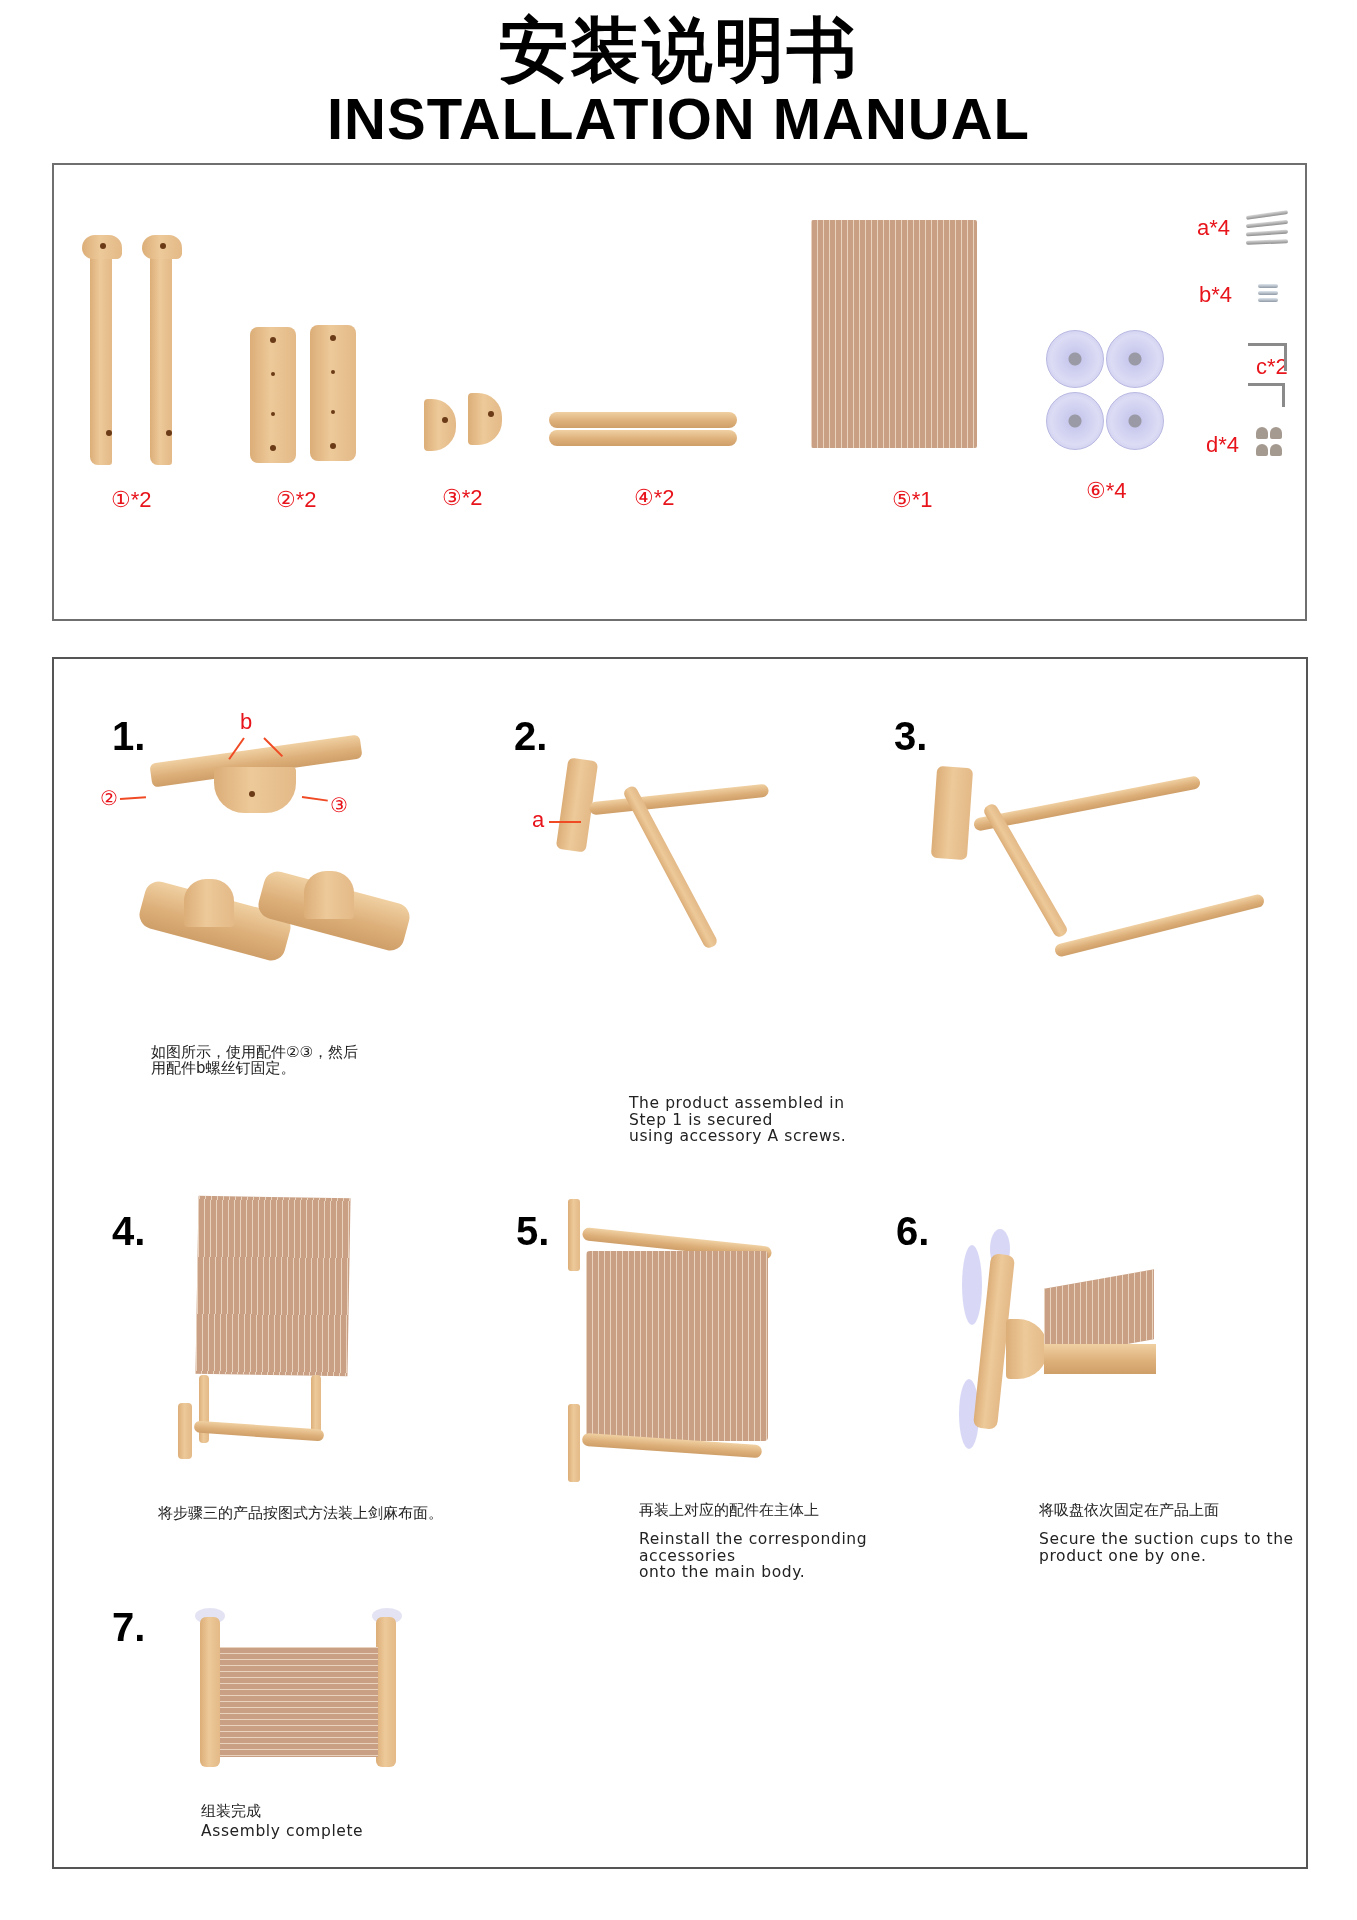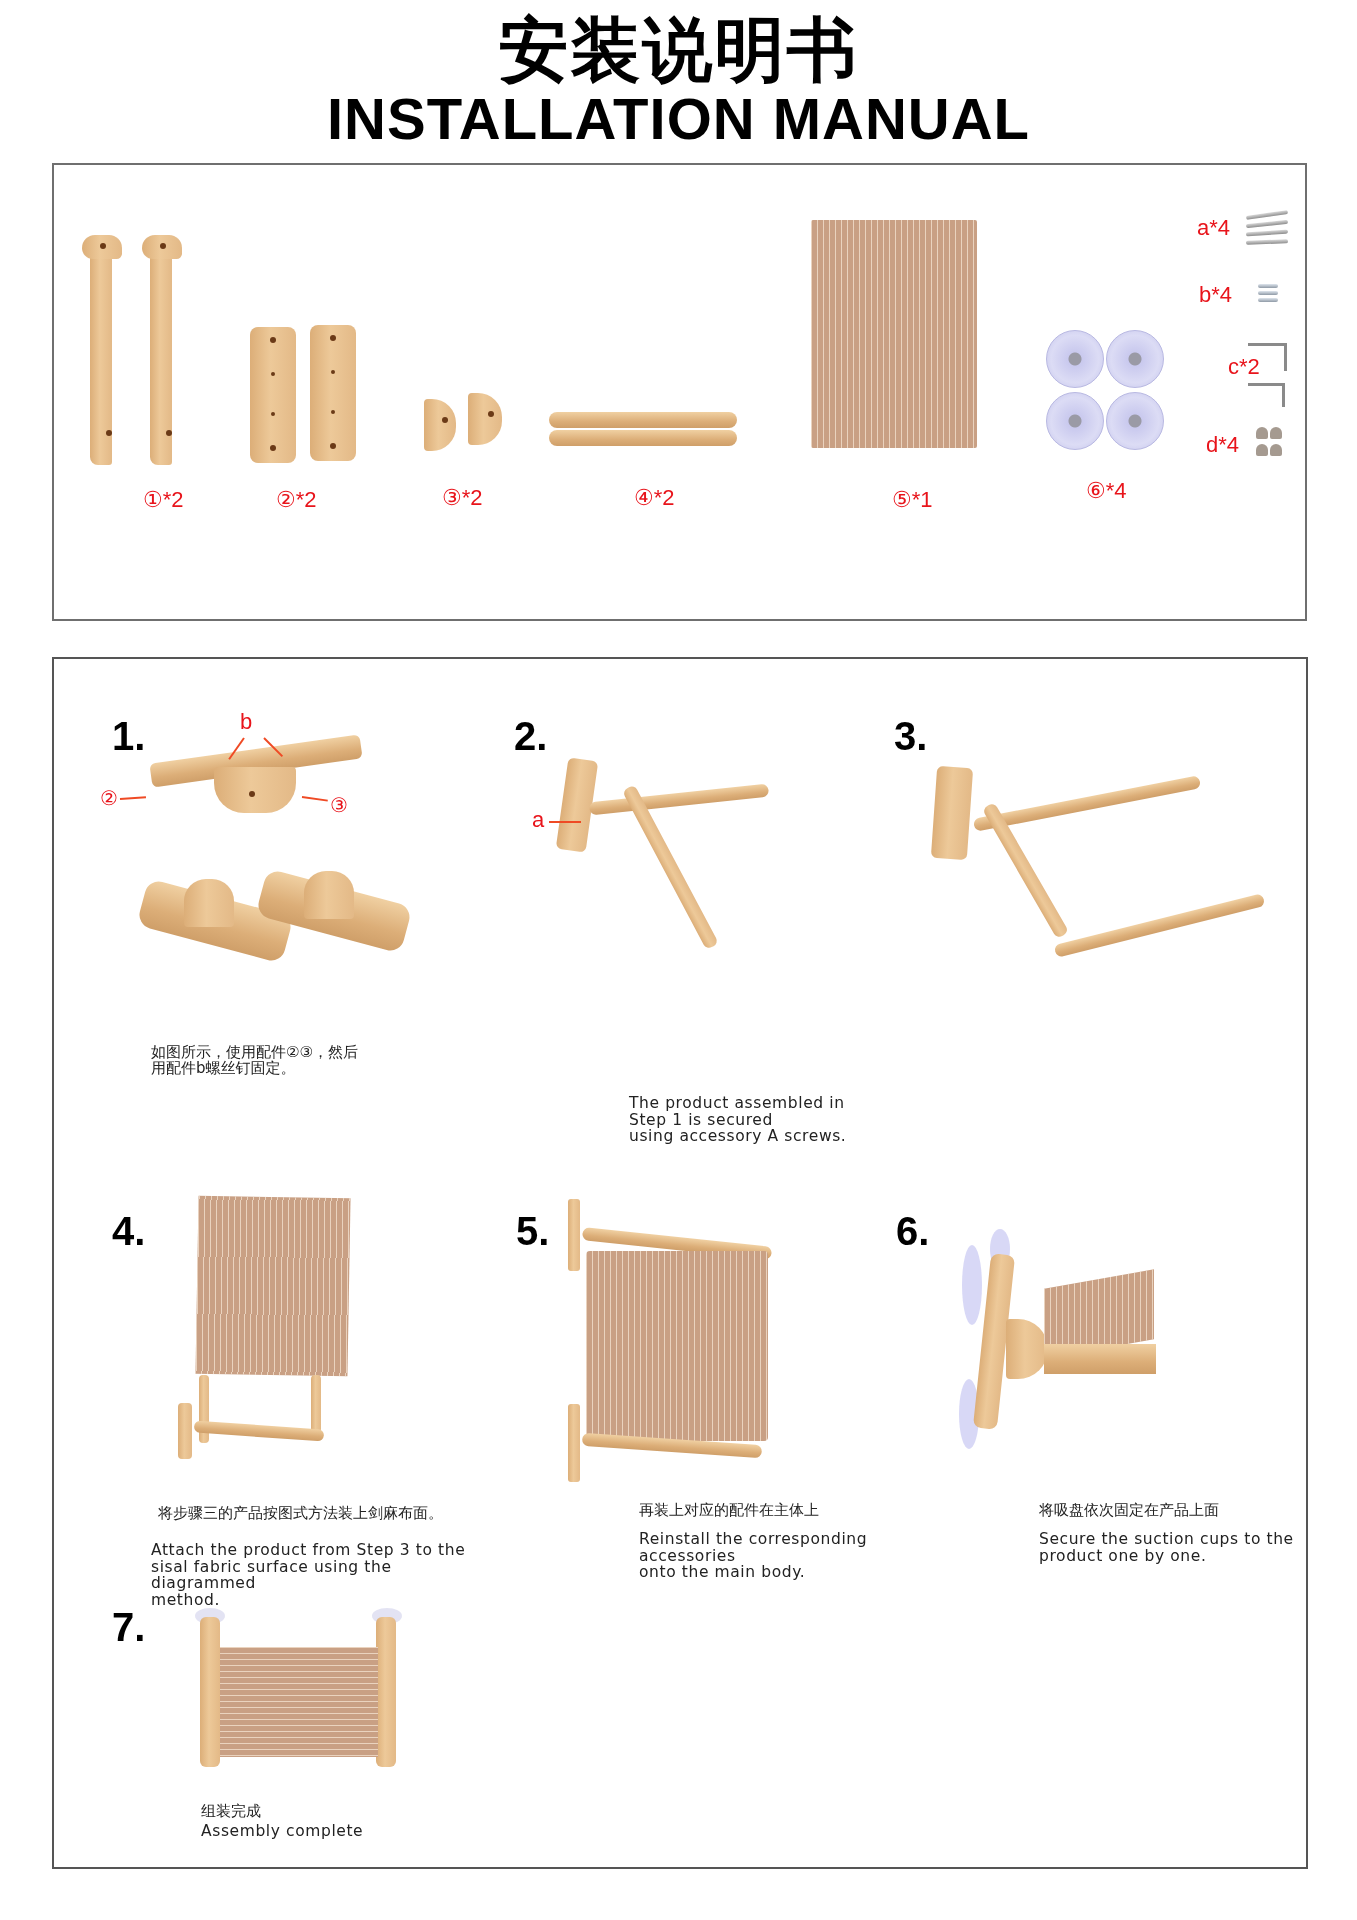--- a/index.html
+++ b/index.html
@@ -39,21 +39,21 @@
   <div class="abs" style="left:28px; top:70px; width:110px; height:235px;">
     <div class="abs wood" style="left:8px; top:8px; width:22px; height:222px; border-radius:3px 3px 3px 8px;"></div>
     <div class="abs wood" style="left:0; top:0; width:40px; height:24px; border-radius:14px 14px 6px 12px;"></div>
     <div class="hole" style="left:18px; top:8px;"></div>
     <div class="hole" style="left:24px; top:195px;"></div>
     <div class="abs wood" style="left:68px; top:8px; width:22px; height:222px; border-radius:3px 3px 3px 8px;"></div>
     <div class="abs wood" style="left:60px; top:0; width:40px; height:24px; border-radius:14px 14px 6px 12px;"></div>
     <div class="hole" style="left:78px; top:8px;"></div>
     <div class="hole" style="left:84px; top:195px;"></div>
   </div>
-  <div class="abs red part-label" style="left:57px; top:322px;margin-left:32px;">①*2</div>
+  <div class="abs red part-label" style="left:57px; top:322px;">①*2</div>
 
   <div class="abs" style="left:196px; top:160px; width:120px; height:140px;">
     <div class="abs wood" style="left:0; top:2px; width:46px; height:136px; border-radius:8px;"></div>
     <div class="hole" style="left:20px; top:12px;"></div>
       <div class="hole" style="left:21px; top:47px; width:4px; height:4px;"></div>
     <div class="hole" style="left:21px; top:87px; width:4px; height:4px;"></div>
       <div class="hole" style="left:20px; top:120px;"></div>
     <div class="abs wood" style="left:60px; top:0; width:46px; height:136px; border-radius:8px;"></div>
     <div class="hole" style="left:80px; top:10px;"></div>
       <div class="hole" style="left:81px; top:45px; width:4px; height:4px;"></div>
@@ -93,21 +93,21 @@
     <div class="screw" style="left:0; top:13px; width:42px; transform:rotate(-6deg);"></div>
     <div class="screw" style="left:0; top:22px; width:42px; transform:rotate(-4deg);"></div>
     <div class="screw" style="left:0; top:31px; width:42px; transform:rotate(-2deg);"></div>
   </div>
   <div class="abs red hw-label" style="left:1145px; top:117px;">b*4</div>
   <div class="abs" style="left:1204px; top:116px; width:22px; height:28px;">
     <div class="screw" style="left:0; top:3px; width:20px; background:linear-gradient(180deg,#dfe6ee,#8f9aa6);"></div>
     <div class="screw" style="left:0; top:10px; width:20px; background:linear-gradient(180deg,#dfe6ee,#8f9aa6);"></div>
     <div class="screw" style="left:0; top:17px; width:20px; background:linear-gradient(180deg,#dfe6ee,#8f9aa6);"></div>
   </div>
-  <div class="abs red hw-label" style="left:1174px; top:189px;">c*2</div>
+  <div class="abs red hw-label" style="left:1202px; top:189px;">c*2</div>
   <div class="abs" style="left:1194px; top:178px; width:44px; height:70px;">
     <div class="abs" style="left:0; top:0; width:38px; height:3px; background:#8a8a8a;"></div>
     <div class="abs" style="left:36px; top:0; width:3px; height:28px; background:#8a8a8a;"></div>
     <div class="abs" style="left:0; top:40px; width:36px; height:3px; background:#8a8a8a;"></div>
     <div class="abs" style="left:34px; top:40px; width:3px; height:24px; background:#8a8a8a;"></div>
   </div>
   <div class="abs red hw-label" style="left:1152px; top:267px;">d*4</div>
   <div class="abs" style="left:1202px; top:262px; width:30px; height:32px;">
     <div class="abs" style="left:0; top:0; width:12px; height:12px; border-radius:6px 6px 2px 2px; background:#a59a90;"></div>
     <div class="abs" style="left:14px; top:0; width:12px; height:12px; border-radius:6px 6px 2px 2px; background:#a59a90;"></div>
@@ -160,23 +160,20 @@
   </div>
 
   <div class="abs" style="left:0; top:500px; width:420px; height:420px;">
     <div class="abs step-num" style="left:58px; top:52px;">4.</div>
     <div class="abs sisal" style="left:143px; top:38px; width:152px; height:178px; transform:rotate(1deg);"></div>
     <div class="abs wood" style="left:145px; top:216px; width:10px; height:68px;"></div>
     <div class="abs wood" style="left:257px; top:216px; width:10px; height:58px;"></div>
     <div class="abs wood-h" style="left:140px; top:266px; width:130px; height:12px; border-radius:6px; transform:rotate(4deg);"></div>
     <div class="abs wood" style="left:124px; top:244px; width:14px; height:56px; border-radius:4px;"></div>
     <div class="abs step-cn" style="left:104px; top:346px;">将步骤三的产品按图式方法装上剑麻布面。</div>
-    <div class="abs step-en" style="left:97px; top:383px;">Attach the product from Step 3 to the
-sisal fabric surface using the diagrammed
- method.</div>
   </div>
 
   <div class="abs" style="left:420px; top:500px; width:400px; height:420px;">
     <div class="abs step-num" style="left:42px; top:52px;">5.</div>
     <div class="abs wood" style="left:94px; top:40px; width:12px; height:72px; border-radius:3px;"></div>
     <div class="abs wood-h" style="left:108px; top:78px; width:190px; height:13px; border-radius:7px; transform:rotate(6deg);"></div>
     <div class="abs sisal" style="left:112px; top:92px; width:182px; height:190px; border-radius:4px;"></div>
     <div class="abs wood" style="left:94px; top:245px; width:12px; height:78px; border-radius:3px;"></div>
     <div class="abs wood-h" style="left:108px; top:280px; width:180px; height:13px; border-radius:7px; transform:rotate(4deg);"></div>
     <div class="abs step-cn" style="left:165px; top:343px;">再装上对应的配件在主体上</div>

